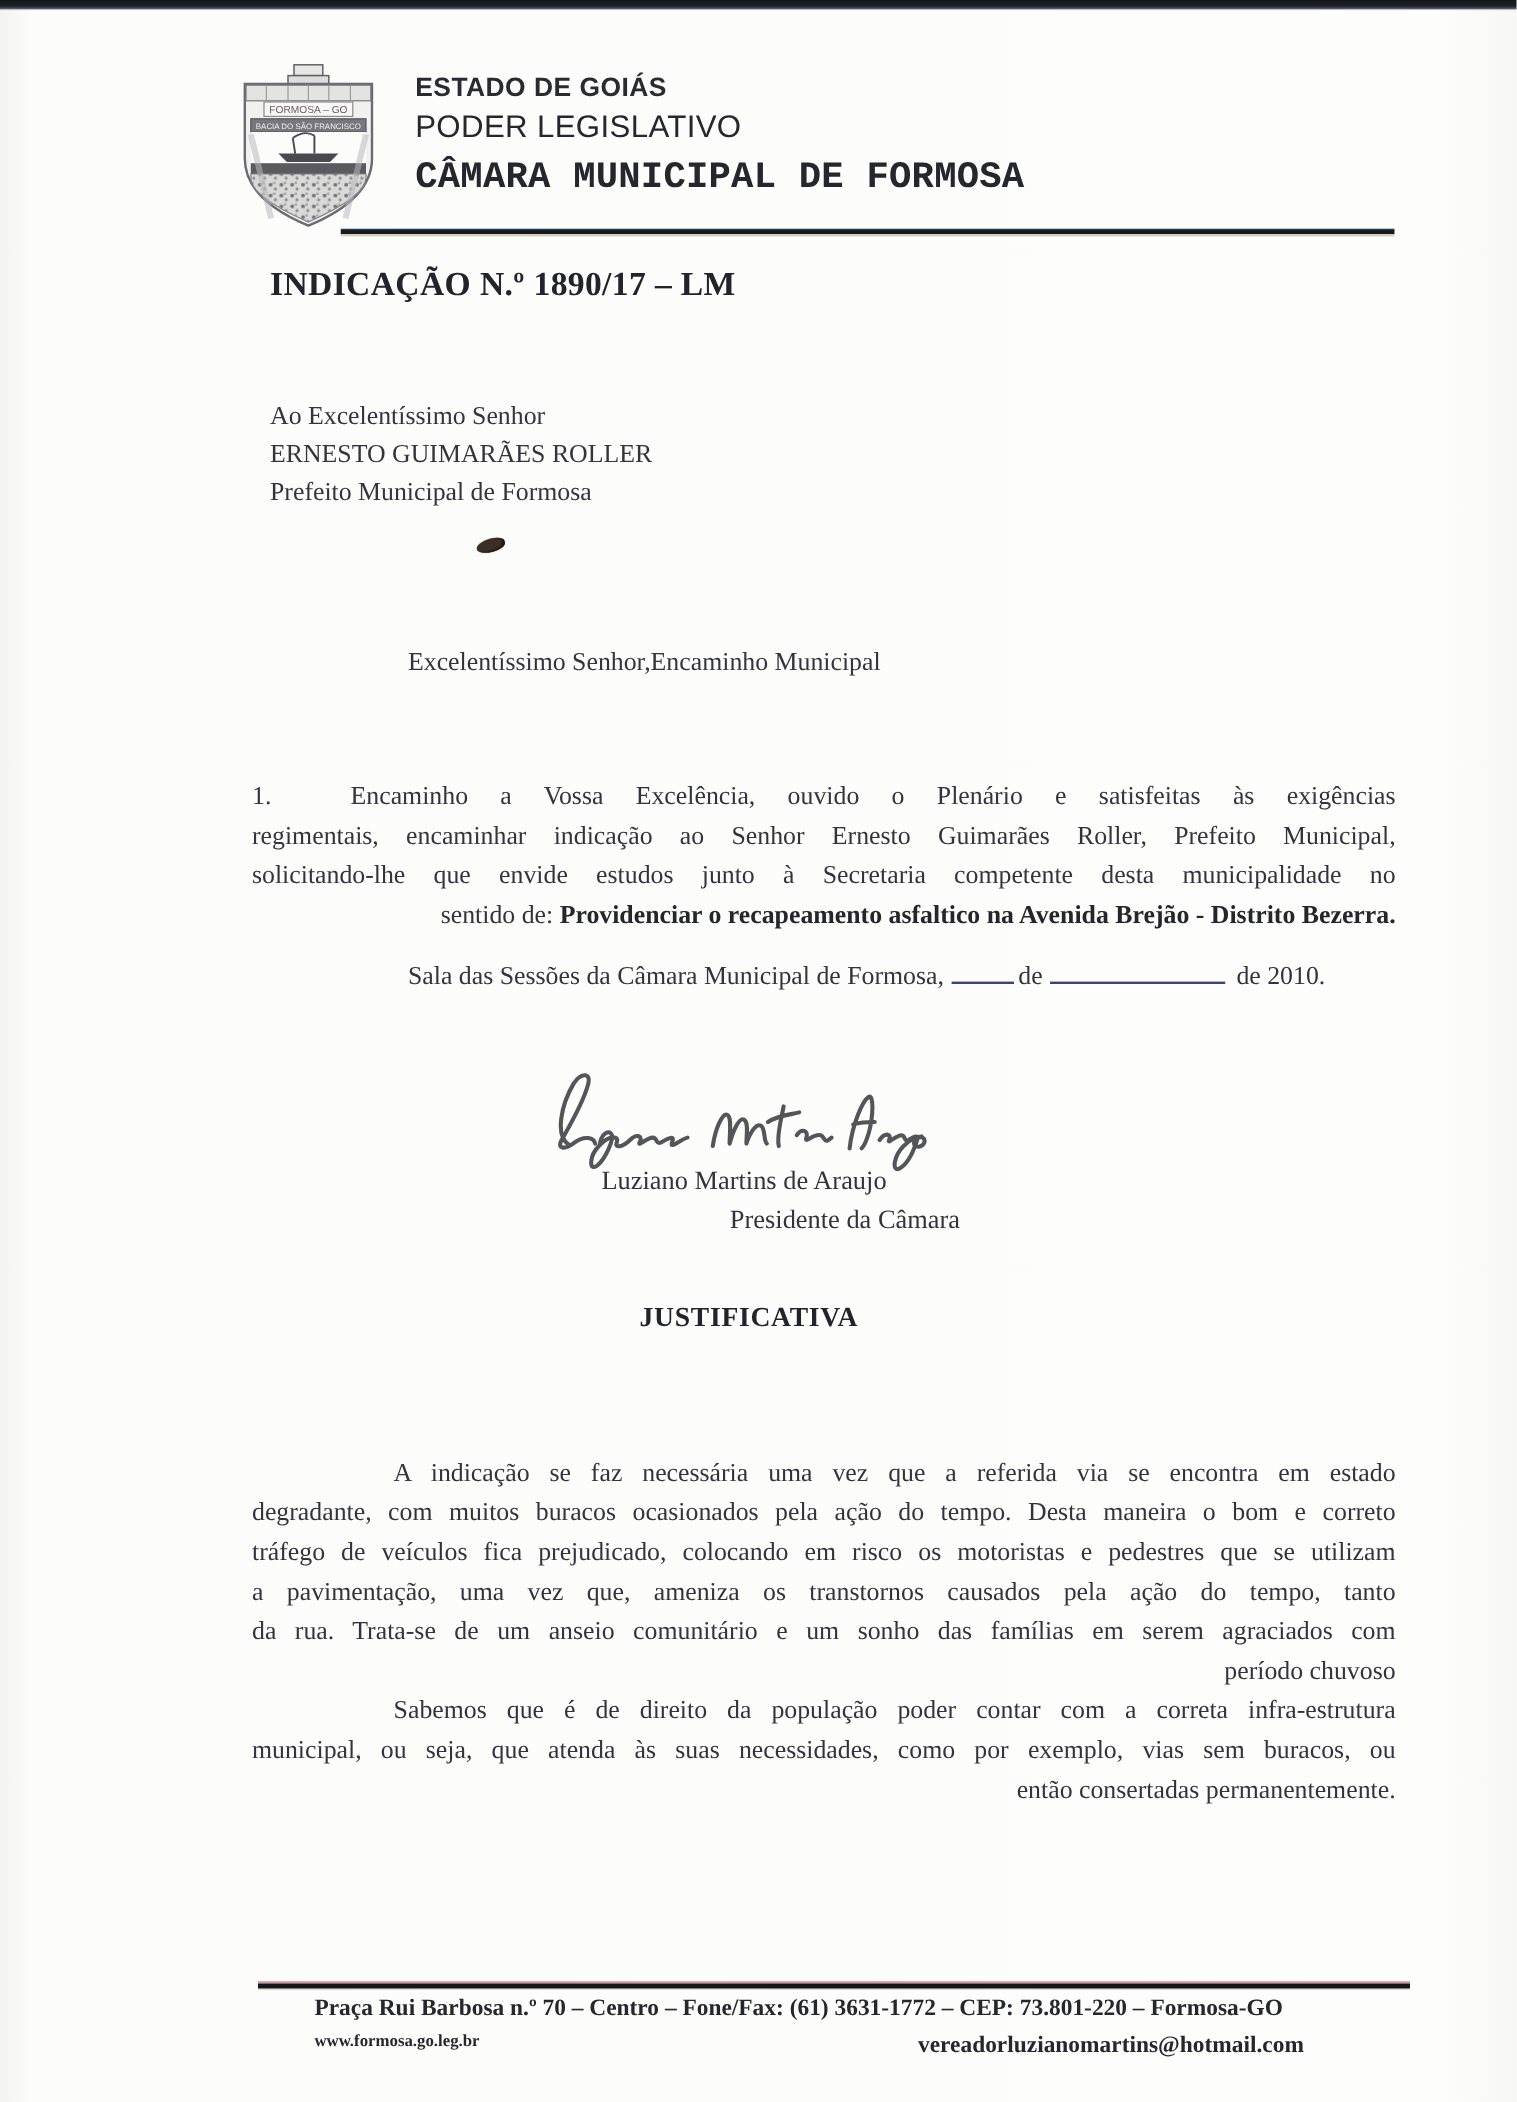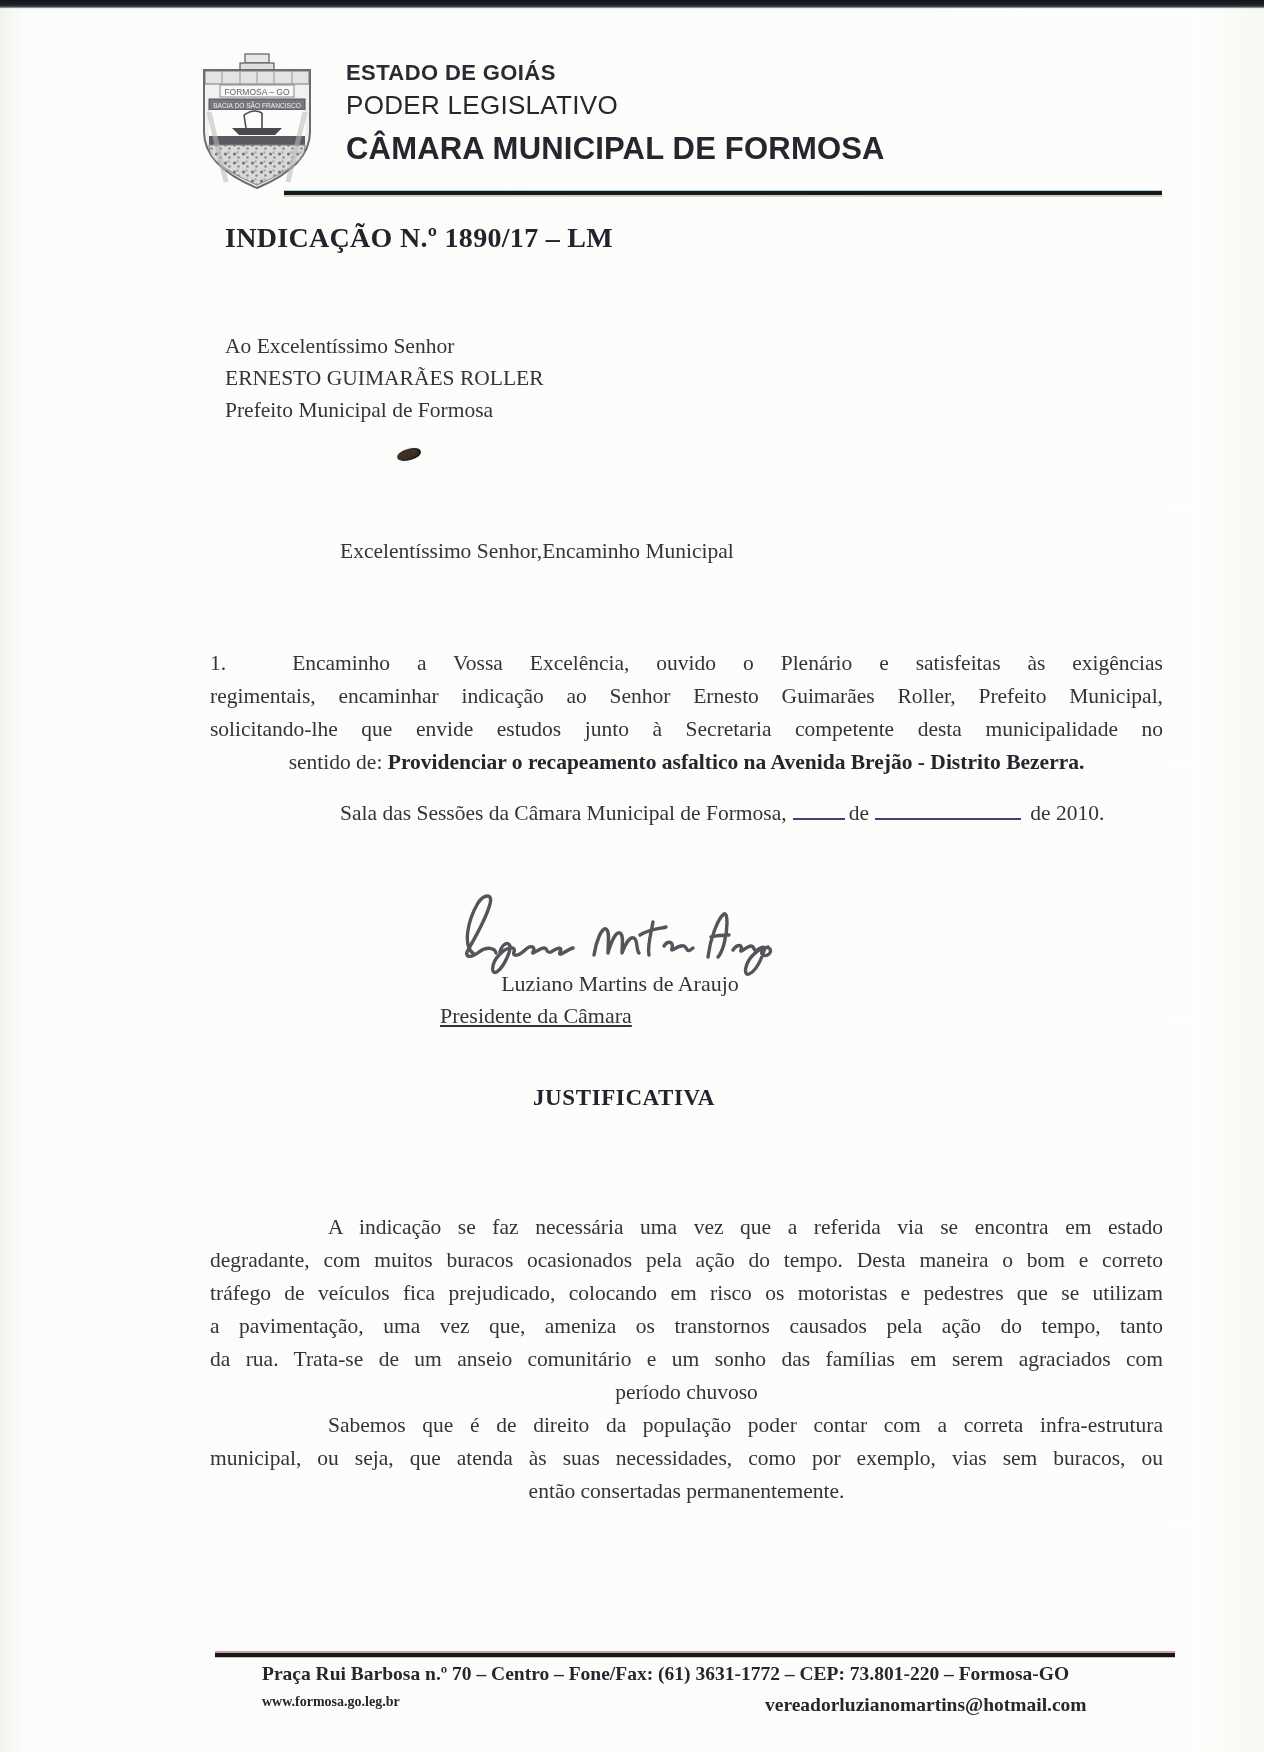--- a/index.html
+++ b/index.html
@@ -15,52 +15,52 @@
 
   .scan-top {
     position:absolute; left:0; top:0; width:1264px; height:9px;
     background:linear-gradient(180deg,#14161b 0%,#1d2026 55%,#4a5258 78%,rgba(185,198,201,.35) 92%,rgba(255,255,255,0) 100%);
   }
 
   
   .emblem { position:absolute; left:196px; top:52px; }
   .hdr-state  { position:absolute; left:346px; top:60px;  font-family:"Liberation Sans","DejaVu Sans",sans-serif; font-weight:bold; font-size:22px; color:#2a2a32; letter-spacing:.4px; }
   .hdr-branch { position:absolute; left:346px; top:90px;  font-family:"Liberation Sans","DejaVu Sans",sans-serif; font-weight:normal; font-size:26px; color:#26262e; letter-spacing:.3px; }
-  .hdr-inst   { position:absolute; left:346px; top:131px; font-family:Liberation Sans, sans-serif; font-weight:bold; font-size:31px; color:#26262e; letter-spacing:.2px; }
+  .hdr-inst   { position:absolute; left:346px; top:131px; font-family:Liberation Mono, monospace; font-weight:bold; font-size:31px; color:#26262e; letter-spacing:.2px; }
   .hdr-rule   {
     position:absolute; left:284px; top:191px; width:878px; height:4px; background:#171920;
     box-shadow:0 -1px 0 rgba(70,150,160,.45), 0 2px 0 rgba(120,100,40,.30);
   }
 
   .doc-number { position:absolute; left:225px; top:222px; font-size:28px; font-weight:bold; color:#23232d; letter-spacing:.3px; }
 
   .addressee { position:absolute; left:225px; top:330px; font-size:21.5px; line-height:32px; color:#34343e; }
 
   .smudge {
     position:absolute; left:397px; top:449px; width:24px; height:11px;
     background:#3b2f26; border-radius:55% 45% 50% 50%; transform:rotate(-14deg);
     box-shadow:inset -2px -1px 2px rgba(0,0,0,.55), 0 0 1px rgba(60,45,35,.6);
   }
 
   .salutation { position:absolute; left:340px; top:539px; font-size:21.5px; color:#34343e; }
 
   .body-par { position:absolute; left:210px; top:647px; width:953px; font-size:21.5px; line-height:33px; color:#33333d; }
   .jline { text-align:justify; text-align-last:justify; }
-  .jline-last { text-align:center; }
+  .jline-last { text-align:right; }
   .tab-sp { display:inline-block; width:66px; }
   .body-par strong, .req-bold { font-weight:bold; color:#25252e; }
 
   .date-line { position:absolute; left:340px; top:800px; font-size:21.5px; color:#33333d; white-space:nowrap; }
   .blank { display:inline-block; height:20px; border-bottom:2px solid #40437a; vertical-align:baseline; margin:0 4px 0 6px; }
   .blank1 { width:52px; }
   .blank2 { width:146px; }
 
   .sig-svg  { position:absolute; left:452px; top:886px; }
   .sig-name { position:absolute; left:440px; top:971px; width:360px; text-align:center; font-size:22px; color:#33333d; }
-  .sig-role { position:absolute; left:440px; top:1003px; width:360px; text-align:left; font-size:22px; color:#33333d;text-decoration:underline; }
+  .sig-role { position:absolute; left:440px; top:1003px; width:360px; text-align:right; font-size:22px; color:#33333d; }
 
   .just-heading { position:absolute; left:533px; top:1085px; font-size:23px; font-weight:bold; color:#23232d; letter-spacing:.6px; }
 
   .just-par { position:absolute; left:210px; top:1211px; width:953px; font-size:21.5px; line-height:33px; color:#33333d; }
   .indent { text-indent:118px; }
 
   .footer-rule {
     position:absolute; left:215px; top:1653px; width:960px; height:4px; background:#15161b;
     box-shadow:0 -2px 0 rgba(150,40,50,.45), 0 1px 0 rgba(90,110,60,.35);
   }

